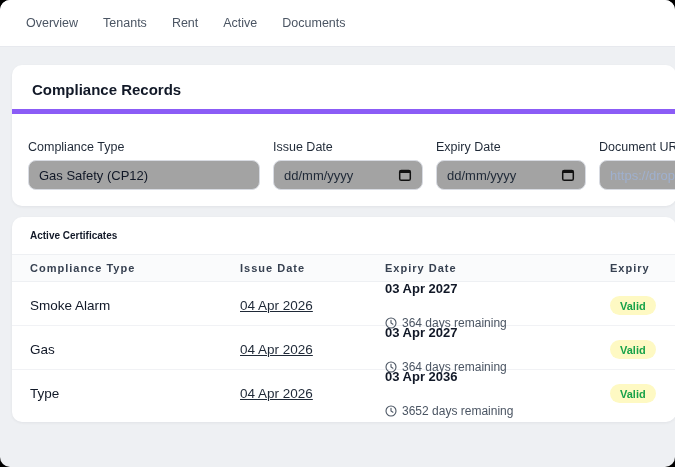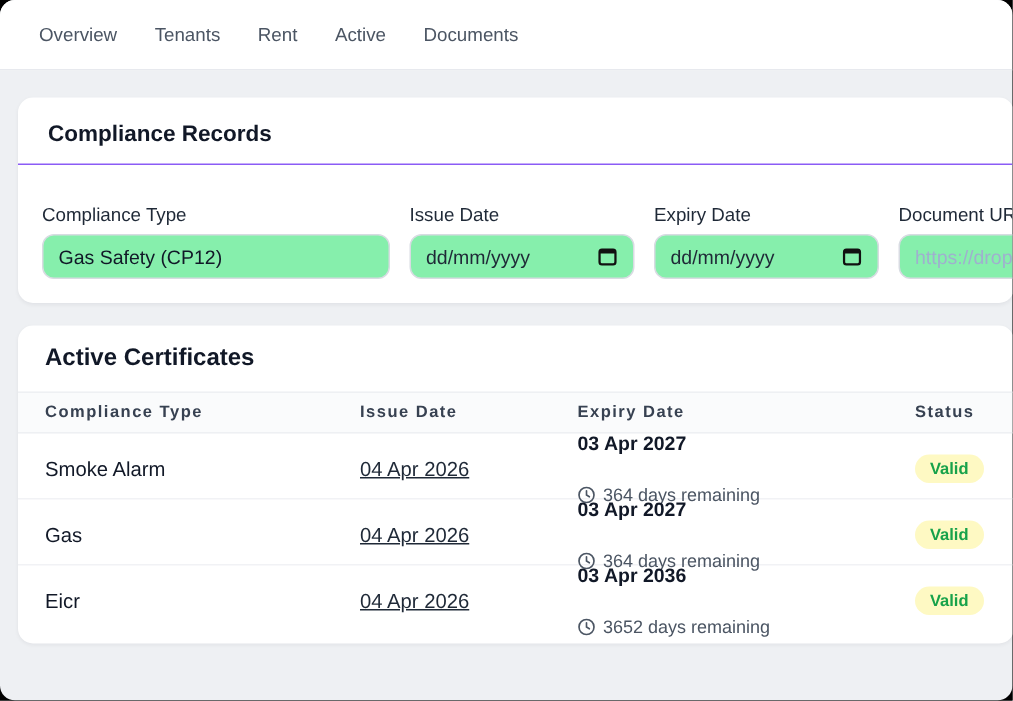--- a/index.html
+++ b/index.html
@@ -24,40 +24,40 @@
     background:#6158e6; border-radius:2px 2px 0 0;
   }
   
   .card {
     position:absolute; left:12px; width:664px; background:#fff;
     border-radius:10px; box-shadow:0 1px 3px rgba(16,24,40,.06); overflow:hidden;
   }
   .card-form { top:65px; }
   .card-form-title {
     padding:16px 20px 11px; font-size:15px; font-weight:700; color:#111827;
-    border-bottom:1px solid #8b5cf6;
+    border-bottom:5px solid #8b5cf6;
   }
   .form-row { display:flex; gap:13px; padding:26px 16px 16px; }
   .field { flex:0 0 auto; }
   .field-label { display:block; font-size:12.5px; font-weight:500; color:#1f2937; margin-bottom:6px; }
   .control {
-    height:30px; border:1px solid #d8dbe2; border-radius:8px; background:#86efac;
+    height:30px; border:1px solid #d8dbe2; border-radius:8px; background:#a3a3a3;
     display:flex; align-items:center; justify-content:space-between;
     padding:0 10px; font-size:13px; color:#1f2937;
   }
   .control input {
     border:none; outline:none; width:100%; font:inherit; color:#111827;
     font-family:"Liberation Sans", sans-serif; background:transparent; padding:0;
   }
   .control input::placeholder { color:#9fb0ce; opacity:1; }
   .w-type { width:232px; } .w-date { width:150px; } .w-url { width:150px; }
   .cal-icon { flex:0 0 auto; margin-left:8px; display:flex; }
   
   .card-table { top:217px; padding-bottom:8px; }
-  .card-table-title { padding:13px 18px; font-size:16px; font-weight:700; color:#111827; }
+  .card-table-title { padding:13px 18px; font-size:10px; font-weight:700; color:#111827; }
   .grid-row { display:grid; grid-template-columns:210px 145px 225px 1fr; padding:0 18px; align-items:center; }
   .thead {
     height:28px; background:#fafbfc;
     border-top:1px solid #eef0f3; border-bottom:1px solid #eef0f3;
     font-size:11px; font-weight:700; letter-spacing:1px; color:#374151;
   }
   .trow { height:44px; border-bottom:1px solid #f1f2f5; font-size:13.5px; }
   .trow:last-child { border-bottom:none; }
   .cell-type { font-weight:500; color:#111827; }
   .cell-date { color:#1f2937;text-decoration:underline; }
@@ -128,21 +128,21 @@
     </div>
   </section>
 
   <section class="card card-table">
     <div class="card-table-title">Active Certificates</div>
 
     <div class="grid-row thead">
       <span>Compliance Type</span>
       <span>Issue Date</span>
       <span>Expiry Date</span>
-      <span>Status</span>
+      <span>Expiry</span>
     </div>
 
     <div class="grid-row trow">
       <span class="cell-type">Smoke Alarm</span>
       <span class="cell-date">04 Apr 2026</span>
       <span>
         <div class="expiry-date">03 Apr 2027</div>
         <div class="remaining">
           <svg width="12" height="12" viewBox="0 0 12 12" fill="none">
             <circle cx="6" cy="6" r="5" stroke="#4b5563" stroke-width="1.1"></circle>
@@ -168,21 +168,21 @@
           </svg>
           <span>364 days remaining</span>
         </div>
       </span>
       <span>
         <span class="badge">Valid</span>
       </span>
     </div>
 
     <div class="grid-row trow">
-      <span class="cell-type">Eicr</span>
+      <span class="cell-type">Type</span>
       <span class="cell-date">04 Apr 2026</span>
       <span>
         <div class="expiry-date">03 Apr 2036</div>
         <div class="remaining">
           <svg width="12" height="12" viewBox="0 0 12 12" fill="none">
             <circle cx="6" cy="6" r="5" stroke="#4b5563" stroke-width="1.1"></circle>
             <path d="M6 3.2V6l1.9 1.2" stroke="#4b5563" stroke-width="1.1" stroke-linecap="round"></path>
           </svg>
           <span>3652 days remaining</span>
         </div>

